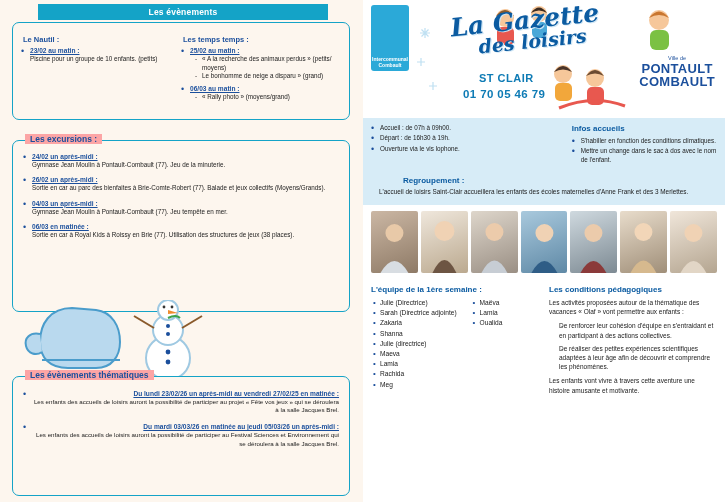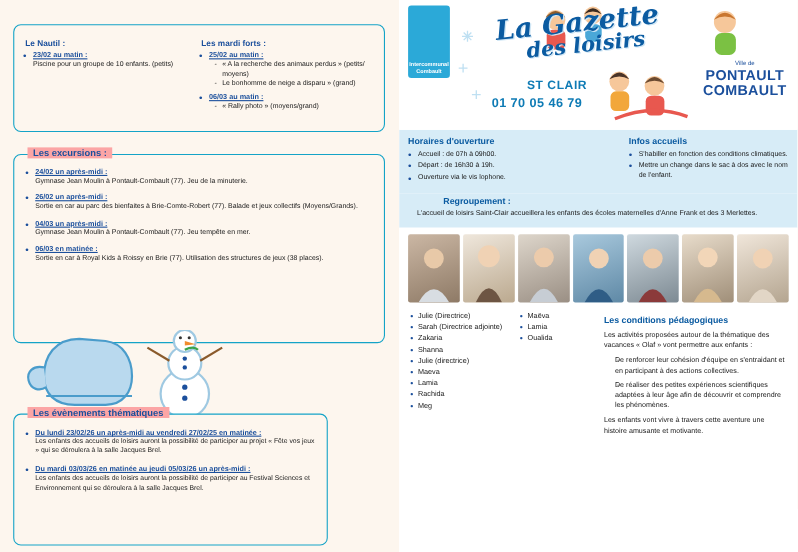--- a/index.html
+++ b/index.html
@@ -31,21 +31,21 @@
     border-radius:7px;
     background:#fdf6ee;
   }
   .box-title {
     position:absolute; top:-7px; left:12px;
     background:#fca5a5; padding:0 5px;
     color:#1b4f9c; font-weight:bold; font-size:8.5px;
   }
   .b-evt { left:12px; top:22px; width:338px; height:98px; }
   .b-exc { left:12px; top:140px; width:338px; height:172px; }
-  .b-them { left:12px; top:376px; width:286px; height:120px; }
+  .b-them { left:12px; top:376px; width:338px; height:120px;text-align:right; }
 
   .col2 { display:flex; gap:0; padding:12px 8px 0 8px; }
   .col2 > div { flex:1; }
   .sub-h { color:#1b4f9c; font-weight:bold; font-size:7.5px; margin:0 0 3px 2px; }
 
   ul.bul { list-style:none; margin:0; padding:0; }
   ul.bul > li { position:relative; padding-left:9px; margin-bottom:4px; }
   ul.bul > li:before {
     content:"•"; position:absolute; left:0; top:-1px; color:#1b4f9c; font-size:9px;
   }
@@ -87,21 +87,21 @@
     font-family:"DejaVu Serif", serif; font-style:italic; font-weight:bold;
     color:#0b5ba1; font-size:25px; line-height:1.0; transform:rotate(-6deg);
     text-shadow:1px 1px 0 #cfe6f5;
   }
   .gazette small { display:block; font-size:19px; margin-left:26px; }
   .stclair {
     position:absolute; left:116px; top:72px;
     color:#0e7bb5; font-weight:bold; font-size:11px; letter-spacing:.5px;
   }
   .phone {
-    position:absolute; left:84px; top:88px;
+    position:absolute; left:100px; top:88px;
     color:#0e7bb5; font-weight:bold; font-size:11.5px; letter-spacing:.4px;
   }
   .city-logo {
     position:absolute; right:10px; top:56px; text-align:center; line-height:1.0;
   }
   .city-logo .v { font-size:5.5px; color:#1b4f9c; }
   .city-logo .n { font-size:13px; color:#1b4f9c; font-weight:bold; letter-spacing:.3px;text-align:center; }
 
   .blue-band { background:#d7ecf7; padding:6px 8px 8px 8px; display:flex; gap:8px; }
   .bb-title { color:#0b5ba1; font-weight:bold; font-size:8px; margin-bottom:4px; }
@@ -130,34 +130,35 @@
   ul.br-dash > li { position:relative; font-size:6.5px; line-height:1.42; margin-bottom:4px; }
   ul.br-dash > li:before { content:"-"; position:absolute; left:2px; top:0; }
 </style>
 </head>
 <body>
 
 <div class="page">
 
   <div class="left-col">
 
+    <div class="left-band band-title">Les évènements</div>
 
     <div class="box b-evt">
       <div class="col2">
         <div>
           <div class="sub-h">Le Nautil :</div>
           <ul class="bul">
             <li>
               <span class="date">23/02 au matin :</span>
               <span class="desc">Piscine pour un groupe de 10 enfants. (petits)</span>
             </li>
           </ul>
         </div>
         <div>
-          <div class="sub-h">Les mardi forts :</div>
+          <div class="sub-h">Les temps temps :</div>
           <ul class="bul">
             <li>
               <span class="date">25/02 au matin :</span>
               <ul class="dash">
                 <li>« A la recherche des animaux perdus » (petits/ moyens)</li>
                 <li>Le bonhomme de neige a disparu » (grand)</li>
               </ul>
             </li>
             <li>
               <span class="date">06/03 au matin :</span>
@@ -290,21 +291,20 @@
       <div class="phone">01 70 05 46 79</div>
       <div class="city-logo">
         <div class="v">Ville de</div>
         <div class="n">PONTAULT</div>
         <div class="n">COMBAULT</div>
       </div>
     </div>
 
     <div class="blue-band">
       <div class="bb-col-a">
-        <div class="bb-title">Horaires d'ouverture</div>
         <ul class="bul">
           <li>
               <span class="desc">Accueil : de 07h à 09h00.</span>
             </li>
           <li>
               <span class="desc">Départ : de 16h30 à 19h.</span>
             </li>
           <li>
               <span class="desc">Ouverture via le vis lophone.</span>
             </li>
@@ -368,20 +368,21 @@
       <div class="photo" style="background:linear-gradient(160deg,#f0e6da,#b4a590);">
         <svg width="100%" height="100%" viewBox="0 0 40 62">
             <circle cx="20" cy="22" r="9" fill="#f0d2b4"></circle>
             <path d="M7 62 q13 -24 26 0 z" fill="#e2d6c6"></path>
           </svg>
       </div>
     </div>
 
     <div class="bottom">
       <div class="bl">
+        <div class="sec-title">L'équipe de la 1ère semaine :</div>
         <div class="names">
           <ul class="names-list">
             <li>Julie (Directrice)</li>
             <li>Sarah (Directrice adjointe)</li>
             <li>Zakaria</li>
             <li>Shanna</li>
           </ul>
           <ul class="names-list">
             <li>Maëva</li>
             <li>Lamia</li>

